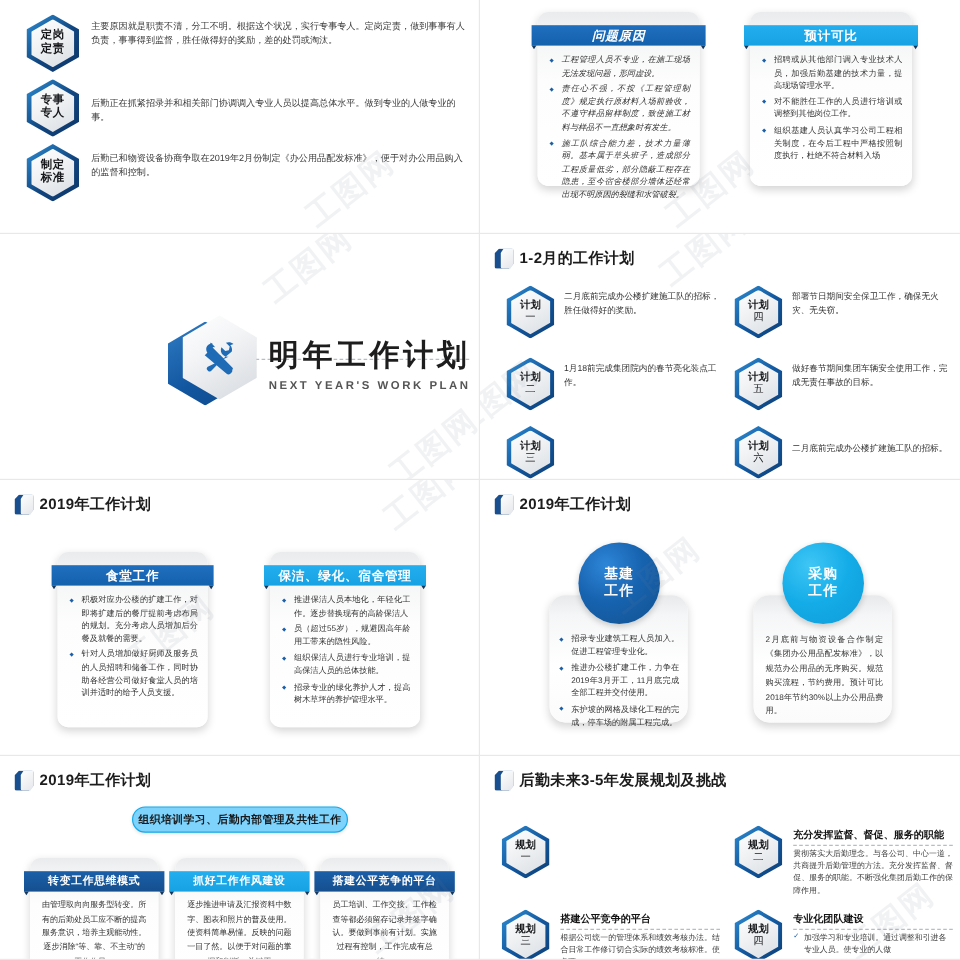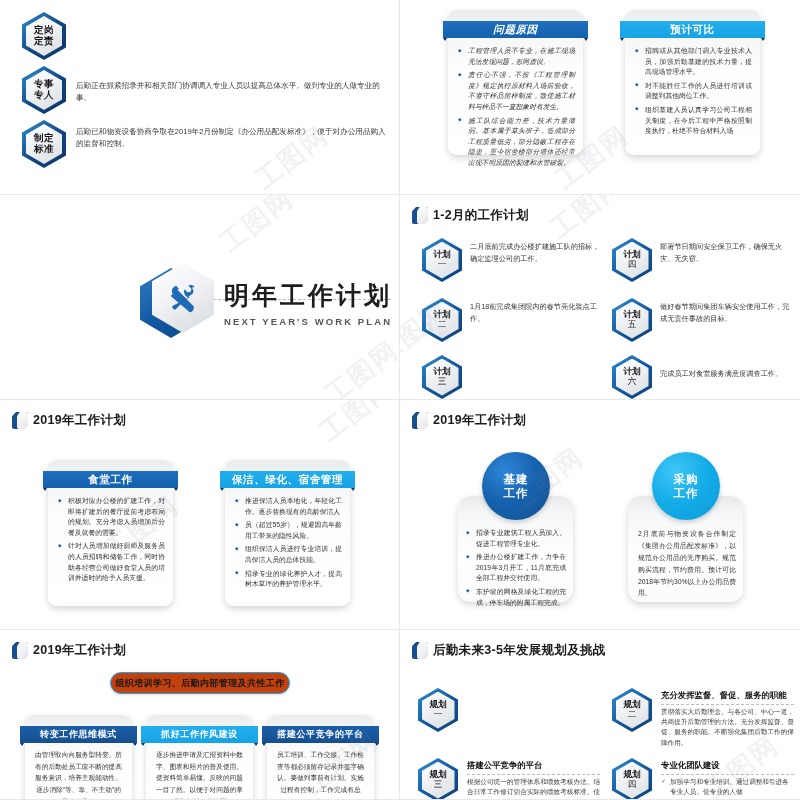--- a/index.html
+++ b/index.html
@@ -185,21 +185,21 @@
   .roundbox {
     position: absolute; border-radius: 13px;
     background: linear-gradient(180deg,#e7e9eb 0%,#f5f6f7 16%,#ffffff 55%,#fbfbfb 100%);
     box-shadow: 0 3px 7px rgba(0,0,0,0.16);
   }
 
   
   .pill {
     position: absolute; left: 110px; top: 673px0; 
     border: 1.6px solid #17a9e8; border-radius: 16px;
-    background: #c2410c;
+    background: #7dd3fc;
     display: flex; align-items: center; justify-content: center;
     font-size: 9px; font-weight: bold; color: #17181a; letter-spacing: .4px;
     box-shadow: 0 1px 3px rgba(0,0,0,0.12);
   }
 
   
   .pitem { position: absolute; display: flex; align-items: flex-start; gap: 9px; width: 182px; }
   .pbody { padding-top: 2px; flex: 1; }
   .pbody h4 {
     font-size: 8.4px; color: #141414; font-weight: bold; margin-bottom: 2px;
@@ -227,20 +227,21 @@
     </div>
 
     <div class="badgerow" style="left:22px; top:12px; width:370px;">
       <div class="hexbadge">
         <div class="outer"></div>
         <div class="inner">
           <b>定岗</b>
           <b>定责</b>
         </div>
       </div>
+      <div class="badgetext">主要原因就是职责不清，分工不明。根据这个状况，实行专事专人。定岗定责，做到事事有人负责，事事得到监督，胜任做得好的奖励，差的处罚或淘汰。</div>
     </div>
 
     <div class="badgerow" style="left:22px; top:66px; width:370px;">
       <div class="hexbadge">
         <div class="outer"></div>
         <div class="inner">
           <b>专事</b>
           <b>专人</b>
         </div>
       </div>
@@ -328,21 +329,21 @@
     </div>
 
     <div class="planitem" style="left:22px; top:43px;">
       <div class="planhex">
           <div class="o"></div>
         <div class="i">
             <b>计划</b>
             <s>一</s>
           </div>
         </div>
-      <div class="plantext">二月底前完成办公楼扩建施工队的招标，确定监理公司的工作。</div>
+      <div class="plantext">二月底前完成办公楼扩建施工队的招标，胜任做得好的奖励。</div>
     </div>
     <div class="planitem" style="left:22px; top:103px;">
       <div class="planhex">
           <div class="o"></div>
         <div class="i">
             <b>计划</b>
             <s>二</s>
           </div>
         </div>
       <div class="plantext">1月18前完成集团院内的春节亮化装点工作。</div>
@@ -378,21 +379,21 @@
       <div class="plantext">做好春节期间集团车辆安全使用工作，完成无责任事故的目标。</div>
     </div>
     <div class="planitem" style="left:212px; top:160px;">
       <div class="planhex">
           <div class="o"></div>
         <div class="i">
             <b>计划</b>
             <s>六</s>
           </div>
         </div>
-      <div class="plantext" style="padding-top:13px;">完成员工对食堂服务满意度调查工作。</div>
+      <div class="plantext" style="padding-top:13px;">二月底前完成办公楼扩建施工队的招标。</div>
     </div>
   </div>
 
   <div class="slide">
     <div class="wm">
       <span style="left:100px; top:110px;">工图网</span>
       <span style="left:315px; top:-8px;">工图网</span>
     </div>
 
     <div class="sheading">

